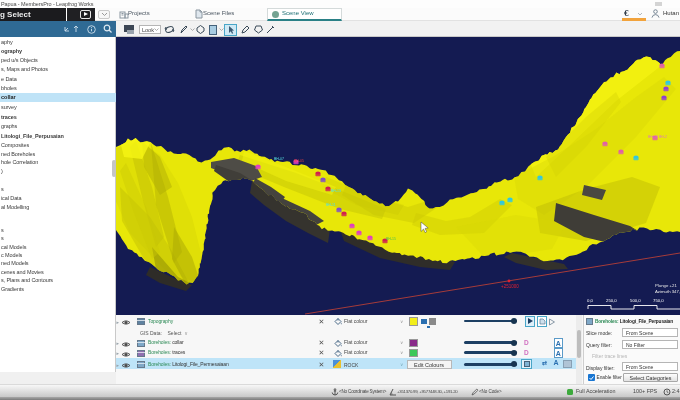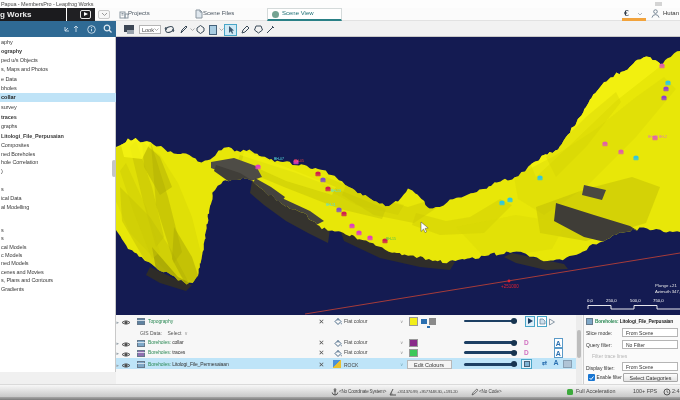--- a/index.html
+++ b/index.html
@@ -3,21 +3,21 @@
 <style>
 *{margin:0;padding:0;box-sizing:border-box;}
 html,body{width:680px;height:400px;}
 body{position:relative;font-family:"Liberation Sans",sans-serif;overflow:hidden;background:#fff;}
 .abs{position:absolute;}
 </style></head>
 <body>
 <div class="abs" style="left:0;top:0;width:680px;height:7.5px;background:#fdfdfd;"></div>
 <div class="abs" style="left:1px;top:0.5px;font-size:5.5px;color:#4a4a4a;letter-spacing:-0.1px;">Papua - MembersPro - Leapfrog Works</div>
 <div class="abs" style="left:655px;top:1.5px;width:7px;height:4px;background:#d4d4d4;"></div>
-<div class="abs" style="left:0;top:7.5px;width:66px;height:13.5px;background:#1b1b1e;color:#ececec;font-size:8px;font-weight:bold;line-height:13px;">g Works</div>
+<div class="abs" style="left:0;top:7.5px;width:66px;height:13.5px;background:#1b1b1e;color:#ececec;font-size:8px;font-weight:bold;line-height:13px;">g Select</div>
 <div class="abs" style="left:67px;top:7.5px;width:28px;height:13.5px;background:#202023;"></div>
 <div class="abs" style="left:80px;top:9.5px;width:11px;height:9px;border:1px solid #e6e6e6;border-radius:2px;"></div>
 <div class="abs" style="left:83.5px;top:11.5px;width:0;height:0;border-left:4.5px solid #fff;border-top:2.5px solid transparent;border-bottom:2.5px solid transparent;"></div>
 <div class="abs" style="left:95px;top:7.5px;width:585px;height:13.5px;background:#fbfbfb;border-bottom:1px solid #e2e2e2;"></div>
 <div class="abs" style="left:98px;top:10px;width:12px;height:8.5px;border:1px solid #c9c9c9;border-radius:2px;background:#f6f6f6;"></div>
 <svg class="abs" style="left:100.5px;top:12px;" width="7" height="5" viewBox="0 0 7 5">
     <path d="M1,1 L3.5,3.5 L6,1" fill="none" stroke="#999" stroke-width="1"></path>
   </svg>
 <svg class="abs" style="left:119px;top:9.5px;" width="10" height="10" viewBox="0 0 10 10">
     <rect x="1" y="2" width="5" height="6" fill="none" stroke="#8a96a0"></rect>

